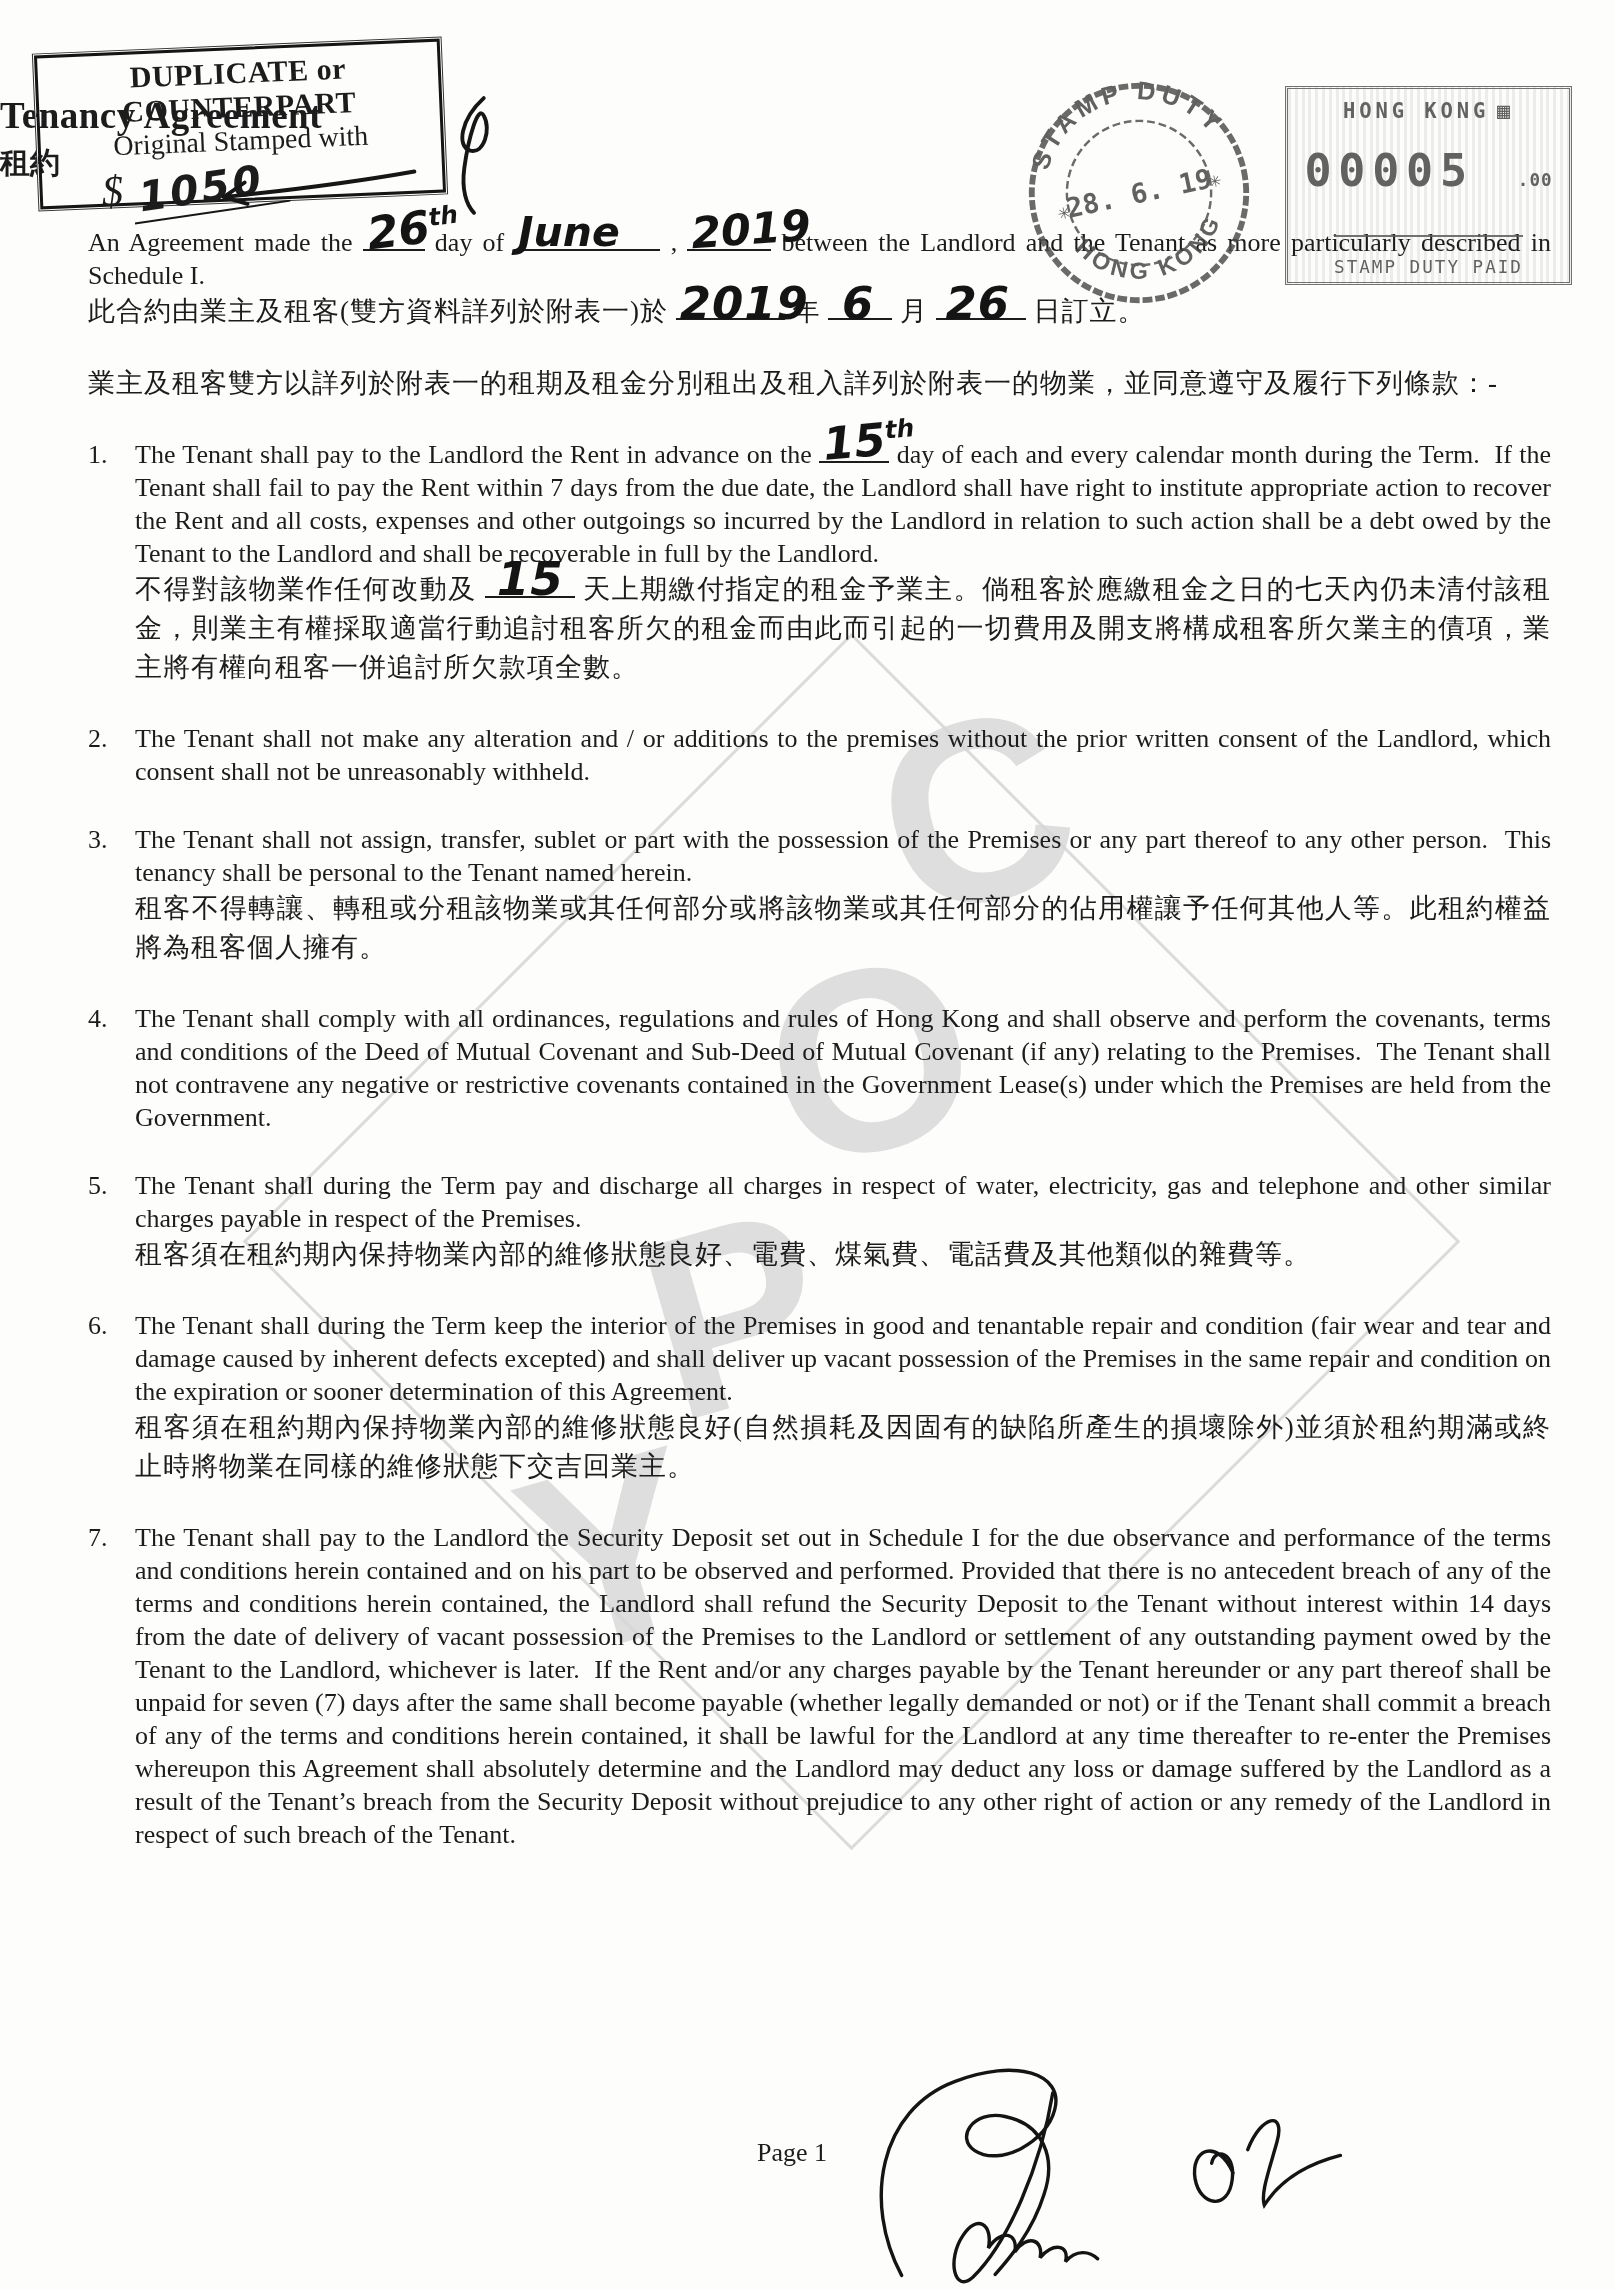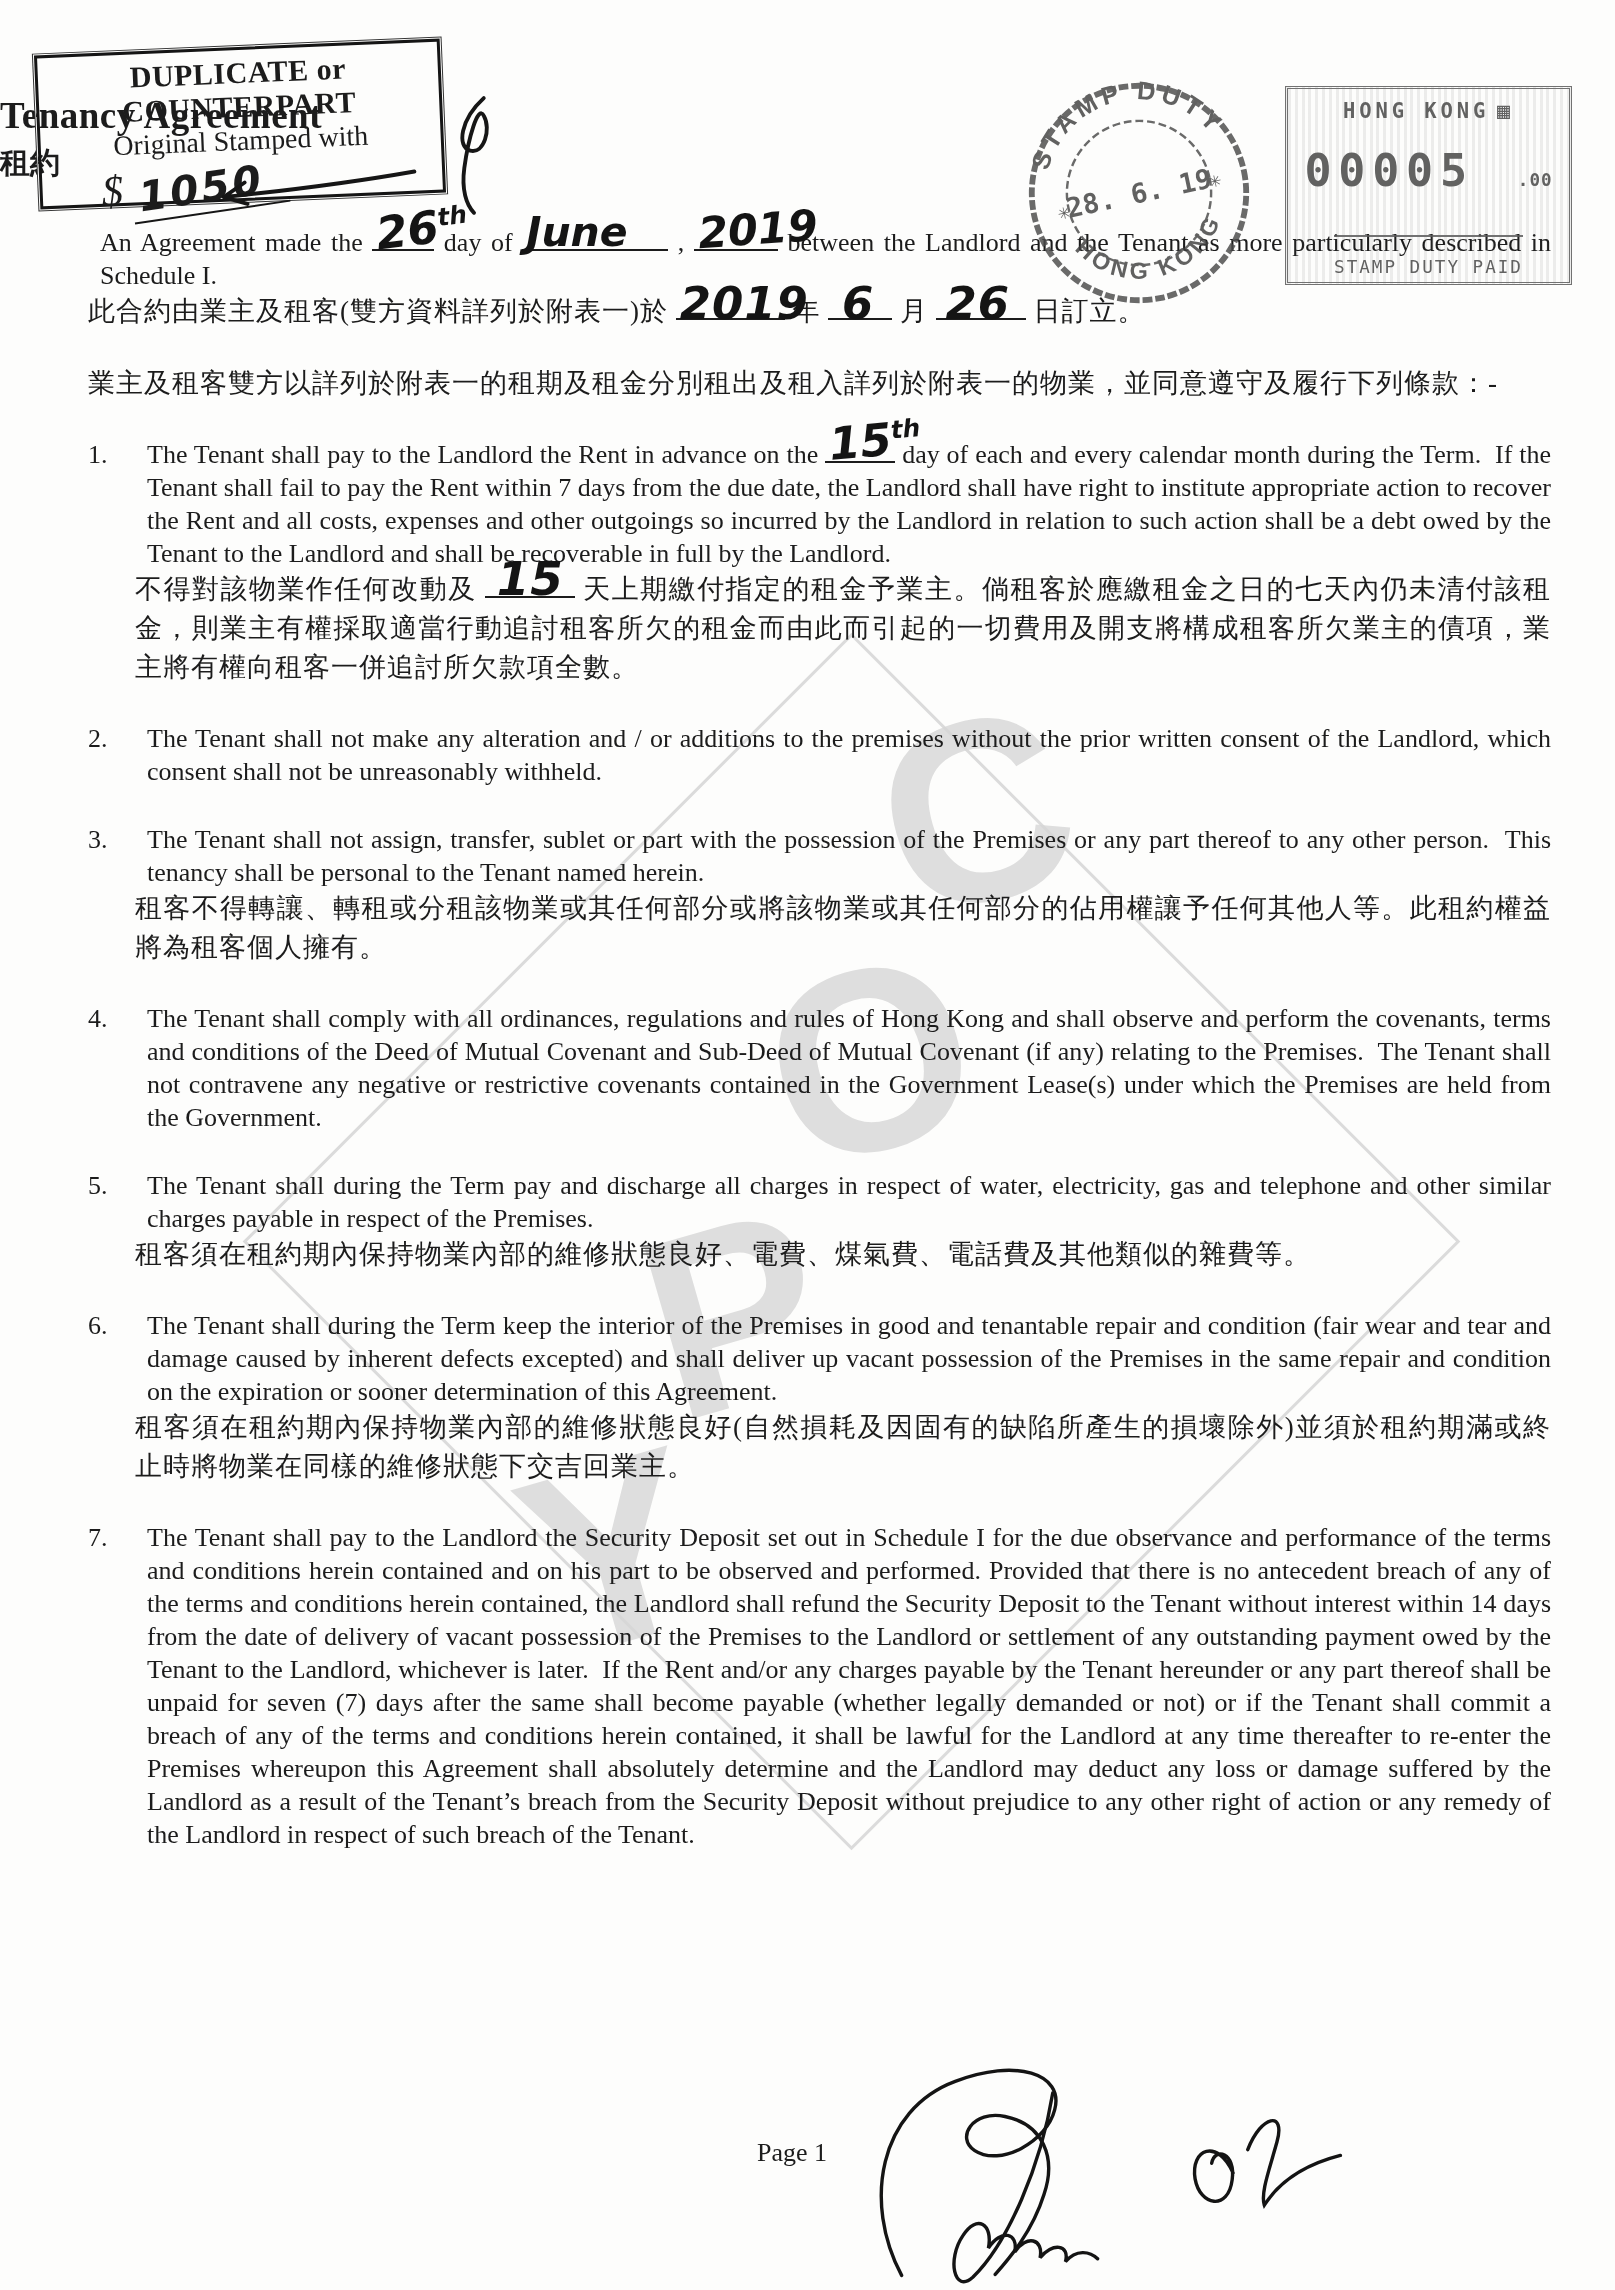--- a/index.html
+++ b/index.html
@@ -43,21 +43,21 @@
                 repeating-linear-gradient(90deg, rgba(90,90,90,.12) 0 2.9px, transparent 2.9px 6.8px);}
   .rect-top{margin-top:9.8px;font-size:20.5px;font-weight:bold;letter-spacing:3.9px;
             display:flex;justify-content:center;align-items:center;gap:7.8px;}
   .rect-emblem{font-size:21.5px;line-height:1;}
   .rect-val{margin-top:25px;font-size:45px;font-weight:bold;letter-spacing:6.8px;line-height:1;}
   .rect-cents{font-size:17.6px;font-weight:bold;letter-spacing:1px;padding-left:44px;}
   .rect-bottom{margin-top:42px;font-size:17.6px;font-weight:normal;letter-spacing:2px;
                border-top:2px solid #5a5a5a;padding-top:20px;display:inline-block;}
   
   .content{position:absolute;left:88px;top:226px;width:1463px;z-index:2;}
-  .en{font-size:26px;line-height:33px;text-align:justify;margin-left:12px;}
+  .en{font-size:26px;line-height:33px;text-align:justify;}
   .zh{font-size:27px;line-height:39px;text-align:justify;letter-spacing:1px;}
   p{margin:0;}
   .blank{position:relative;display:inline-block;border-bottom:2px solid #1c1c1c;
          vertical-align:baseline;}
   .hand{position:absolute;left:3.9px;bottom:-5.9px;font-family:"DejaVu Sans", sans-serif;
         font-style:italic;font-weight:600;white-space:nowrap;line-height:1;color:#141414;}
   .hand sup{font-size:55%;vertical-align:super;}
   .b-day{width:62px;} .b-day .hand{font-size:45px;bottom:-2px;transform:rotate(-7deg);}
   .b-month{width:146px;} .b-month .hand{font-size:41px;bottom:-3.9px;}
   .b-year{width:84px;} .b-year .hand{font-size:43px;bottom:-2px;transform:rotate(-4deg);}

